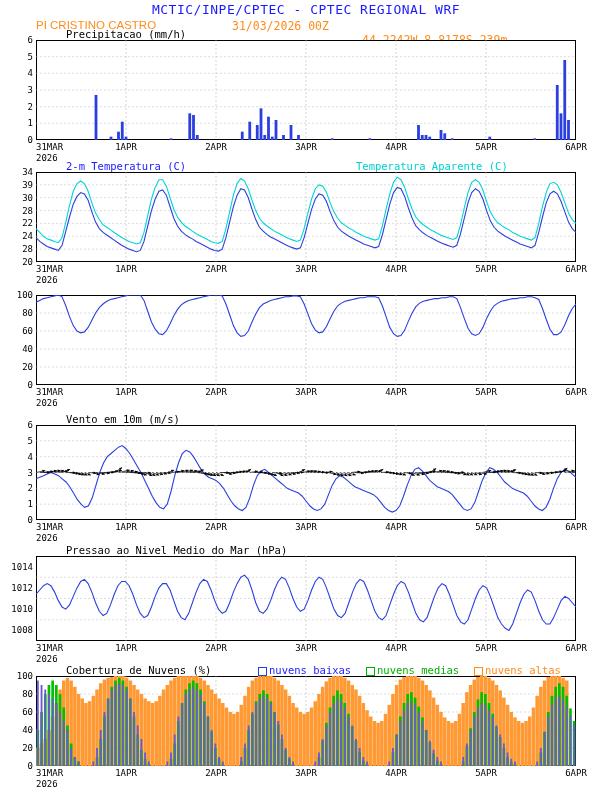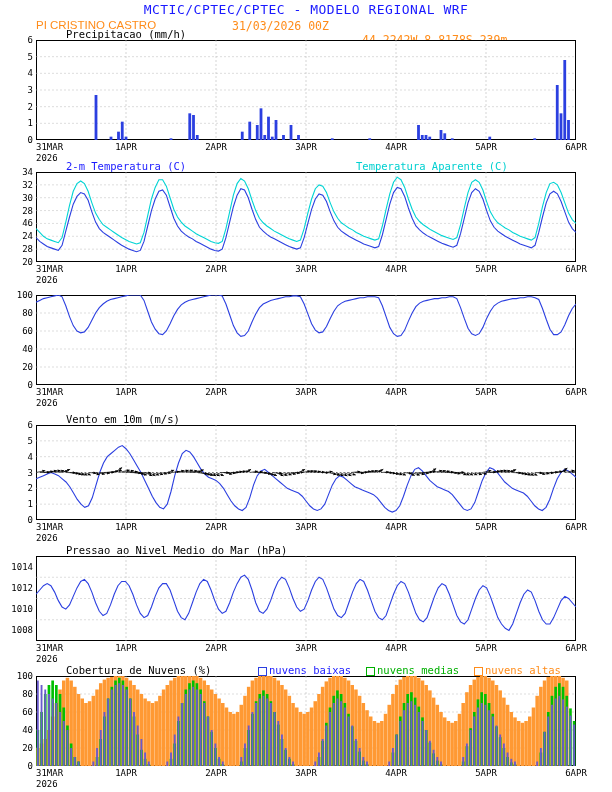--- a/index.html
+++ b/index.html
@@ -32,21 +32,21 @@
     white-space:nowrap;}
   svg{display:block;}
   .legend-sq{display:inline-block;width:7px;height:7px;border:1px solid #000;
     vertical-align:middle;margin-right:2px;}
 </style>
 </head>
 <body>
 
 <div id="page">
 
-  <div class="hdr-title">MCTIC/CPTEC/CPTEC - MODELO REGIONAL WRF</div>
+  <div class="hdr-title">MCTIC/INPE/CPTEC - CPTEC REGIONAL WRF</div>
   <div class="hdr-left">PI CRISTINO CASTRO</div>
   <div class="hdr-center">31/03/2026 00Z</div>
   <div class="hdr-right">44.2242W 8.8178S 239m</div>
 
   <div class="panel" id="panel-precip" style="top:40px;width:540px;height:100px;">
     <div class="plotbox" style="width:540px;height:100px;"></div>
     <div class="ptitle" style="left:30px;top:-12px;">Precipitacao (mm/h)</div>
     <svg id="svg-precip" width="540" height="100" style="position:absolute;left:0;top:0;">
         <line x1="90" y1="0" x2="90" y2="100" stroke="#bbbbbb" stroke-width="0.6" stroke-dasharray="2,2"></line>
         <line x1="180" y1="0" x2="180" y2="100" stroke="#bbbbbb" stroke-width="0.6" stroke-dasharray="2,2"></line>
@@ -131,24 +131,24 @@
         <line x1="0" y1="51.42857142857142" x2="540" y2="51.42857142857142" stroke="#bbbbbb" stroke-width="0.5" stroke-dasharray="2,2"></line>
         <line x1="0" y1="64.28571428571429" x2="540" y2="64.28571428571429" stroke="#bbbbbb" stroke-width="0.5" stroke-dasharray="2,2"></line>
         <line x1="0" y1="77.14285714285714" x2="540" y2="77.14285714285714" stroke="#bbbbbb" stroke-width="0.5" stroke-dasharray="2,2"></line>
         <path d="M0.00,65.57 L3.72,69.43 L7.45,72.00 L11.17,74.57 L14.90,75.86 L18.62,77.14 L22.34,78.43 L26.07,73.29 L29.79,59.14 L33.52,45.00 L37.24,32.14 L40.97,24.43 L44.69,20.57 L48.41,21.86 L52.14,28.29 L55.86,39.86 L59.59,50.14 L63.31,56.57 L67.03,60.43 L70.76,63.00 L74.48,65.57 L78.21,68.14 L81.93,70.71 L85.66,73.29 L89.38,75.21 L93.10,77.14 L96.83,78.43 L100.55,79.71 L104.28,78.43 L108.00,69.43 L111.72,54.00 L115.45,38.57 L119.17,27.00 L122.90,19.29 L126.62,18.00 L130.34,23.14 L134.07,34.71 L137.79,46.29 L141.52,54.00 L145.24,59.14 L148.97,62.36 L152.69,64.93 L156.41,66.86 L160.14,69.43 L163.86,71.36 L167.59,73.29 L171.31,75.21 L175.03,77.14 L178.76,78.43 L182.48,79.07 L186.21,77.14 L189.93,65.57 L193.66,50.14 L197.38,34.71 L201.10,23.14 L204.83,16.71 L208.55,18.00 L212.28,25.71 L216.00,37.29 L219.72,47.57 L223.45,55.29 L227.17,59.14 L230.90,62.36 L234.62,64.93 L238.34,66.86 L242.07,68.79 L245.79,70.71 L249.52,72.64 L253.24,74.57 L256.97,75.86 L260.69,77.14 L264.41,75.86 L268.14,65.57 L271.86,51.43 L275.59,37.29 L279.31,27.00 L283.03,21.86 L286.76,23.14 L290.48,29.57 L294.21,39.86 L297.93,48.86 L301.66,55.29 L305.38,59.14 L309.10,61.71 L312.83,64.29 L316.55,66.21 L320.28,68.14 L324.00,70.07 L327.72,72.00 L331.45,73.29 L335.17,74.57 L338.90,75.86 L342.62,74.57 L346.34,63.00 L350.07,47.57 L353.79,32.14 L357.52,20.57 L361.24,15.43 L364.97,16.71 L368.69,24.43 L372.41,36.00 L376.14,46.29 L379.86,54.00 L383.59,57.86 L387.31,61.07 L391.03,63.64 L394.76,65.57 L398.48,67.50 L402.21,69.43 L405.93,71.36 L409.66,72.64 L413.38,73.93 L417.10,75.21 L420.83,73.29 L424.55,61.71 L428.28,46.29 L432.00,30.86 L435.72,20.57 L439.45,16.71 L443.17,19.29 L446.90,27.00 L450.62,38.57 L454.34,48.86 L458.07,55.29 L461.79,59.14 L465.52,61.71 L469.24,64.29 L472.97,66.21 L476.69,68.14 L480.41,70.07 L484.14,72.00 L487.86,73.29 L491.59,74.57 L495.31,75.86 L499.03,73.29 L502.76,60.43 L506.48,45.00 L510.21,30.86 L513.93,21.86 L517.66,19.29 L521.38,21.86 L525.10,29.57 L528.83,39.86 L532.55,50.14 L536.28,56.57 L540.00,60.43 " fill="none" stroke="#2b3fe0" stroke-width="1.1"></path>
         <path d="M0.00,56.57 L3.72,60.43 L7.45,64.29 L11.17,66.86 L14.90,68.14 L18.62,69.43 L22.34,70.71 L26.07,65.57 L29.79,50.14 L33.52,33.43 L37.24,19.29 L40.97,11.57 L44.69,9.00 L48.41,11.57 L52.14,19.29 L55.86,30.86 L59.59,41.14 L63.31,47.57 L67.03,52.71 L70.76,55.29 L74.48,57.86 L78.21,60.43 L81.93,63.00 L85.66,65.57 L89.38,67.50 L93.10,69.43 L96.83,70.71 L100.55,72.00 L104.28,70.71 L108.00,60.43 L111.72,43.71 L115.45,27.00 L119.17,15.43 L122.90,7.71 L126.62,7.71 L130.34,14.14 L134.07,25.71 L137.79,37.29 L141.52,45.00 L145.24,50.14 L148.97,54.00 L152.69,56.57 L156.41,59.14 L160.14,61.71 L163.86,63.64 L167.59,65.57 L171.31,67.50 L175.03,69.43 L178.76,70.71 L182.48,71.36 L186.21,69.43 L189.93,56.57 L193.66,39.86 L197.38,23.14 L201.10,11.57 L204.83,6.43 L208.55,9.00 L212.28,16.71 L216.00,28.29 L219.72,38.57 L223.45,46.29 L227.17,50.79 L230.90,54.00 L234.62,56.57 L238.34,59.14 L242.07,61.07 L245.79,63.00 L249.52,64.93 L253.24,66.86 L256.97,68.14 L260.69,69.43 L264.41,68.14 L268.14,56.57 L271.86,41.14 L275.59,27.00 L279.31,16.71 L283.03,12.86 L286.76,14.14 L290.48,20.57 L294.21,30.86 L297.93,39.86 L301.66,46.29 L305.38,50.79 L309.10,53.36 L312.83,55.93 L316.55,57.86 L320.28,60.43 L324.00,62.36 L327.72,64.29 L331.45,65.57 L335.17,66.86 L338.90,68.14 L342.62,66.86 L346.34,54.00 L350.07,37.29 L353.79,21.86 L357.52,10.29 L361.24,5.14 L364.97,7.71 L368.69,15.43 L372.41,27.00 L376.14,37.29 L379.86,45.00 L383.59,49.50 L387.31,52.71 L391.03,55.29 L394.76,57.86 L398.48,59.79 L402.21,61.71 L405.93,63.64 L409.66,64.93 L413.38,66.21 L417.10,67.50 L420.83,65.57 L424.55,52.71 L428.28,36.00 L432.00,20.57 L435.72,10.29 L439.45,7.71 L443.17,10.29 L446.90,18.00 L450.62,29.57 L454.34,39.86 L458.07,46.29 L461.79,50.79 L465.52,53.36 L469.24,55.93 L472.97,57.86 L476.69,60.43 L480.41,62.36 L484.14,64.29 L487.86,65.57 L491.59,66.86 L495.31,68.14 L499.03,65.57 L502.76,51.43 L506.48,34.71 L510.21,20.57 L513.93,11.57 L517.66,10.29 L521.38,12.86 L525.10,20.57 L528.83,30.86 L532.55,41.14 L536.28,47.57 L540.00,51.43 " fill="none" stroke="#00d4d4" stroke-width="1.1"></path>
       </svg>
     <div id="ylab-temp">
         <div class="ylab" style="top: 90px;">20</div>
         <div class="ylab" style="top: 77.1429px;">28</div>
         <div class="ylab" style="top: 64.2857px;">24</div>
-        <div class="ylab" style="top: 51.4286px;">46</div>
+        <div class="ylab" style="top: 51.4286px;">22</div>
         <div class="ylab" style="top: 38.5714px;">28</div>
         <div class="ylab" style="top: 25.7143px;">30</div>
-        <div class="ylab" style="top: 12.8571px;">32</div>
+        <div class="ylab" style="top: 12.8571px;">39</div>
         <div class="ylab" style="top: 0px;">34</div>
       </div>
     <div id="xlab-temp">
         <div class="xlab2" style="left: 0px; top: 92px;">31MAR</div>
         <div class="xlab" style="left: 90px; top: 92px;">1APR</div>
         <div class="xlab" style="left: 180px; top: 92px;">2APR</div>
         <div class="xlab" style="left: 270px; top: 92px;">3APR</div>
         <div class="xlab" style="left: 360px; top: 92px;">4APR</div>
         <div class="xlab" style="left: 450px; top: 92px;">5APR</div>
         <div class="xlab" style="left: 540px; top: 92px;">6APR</div>

